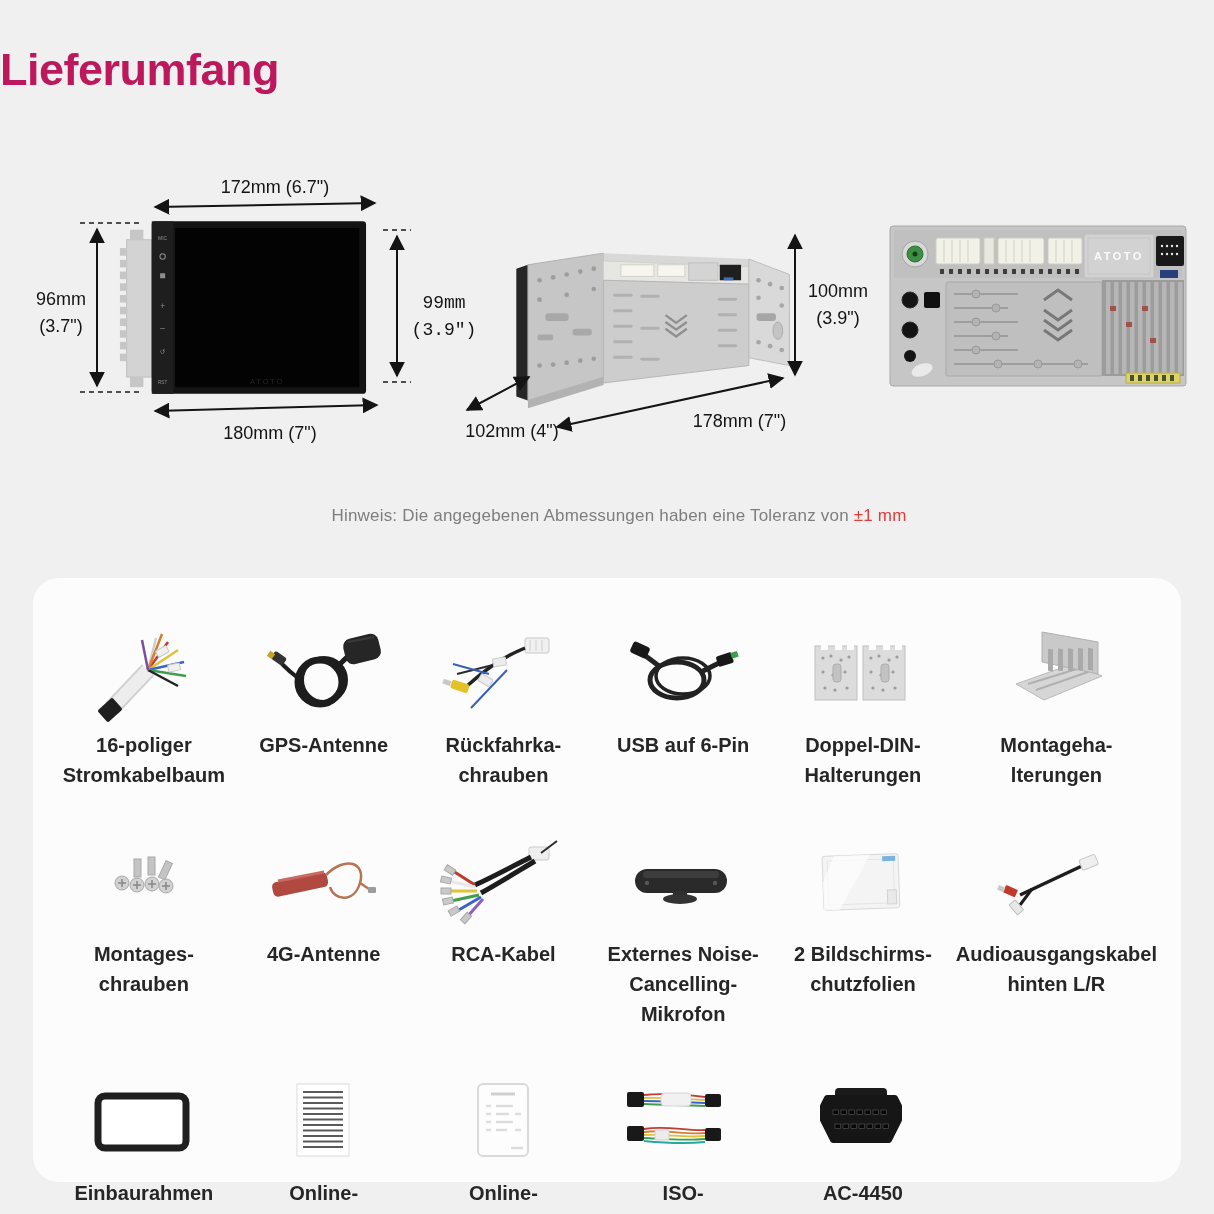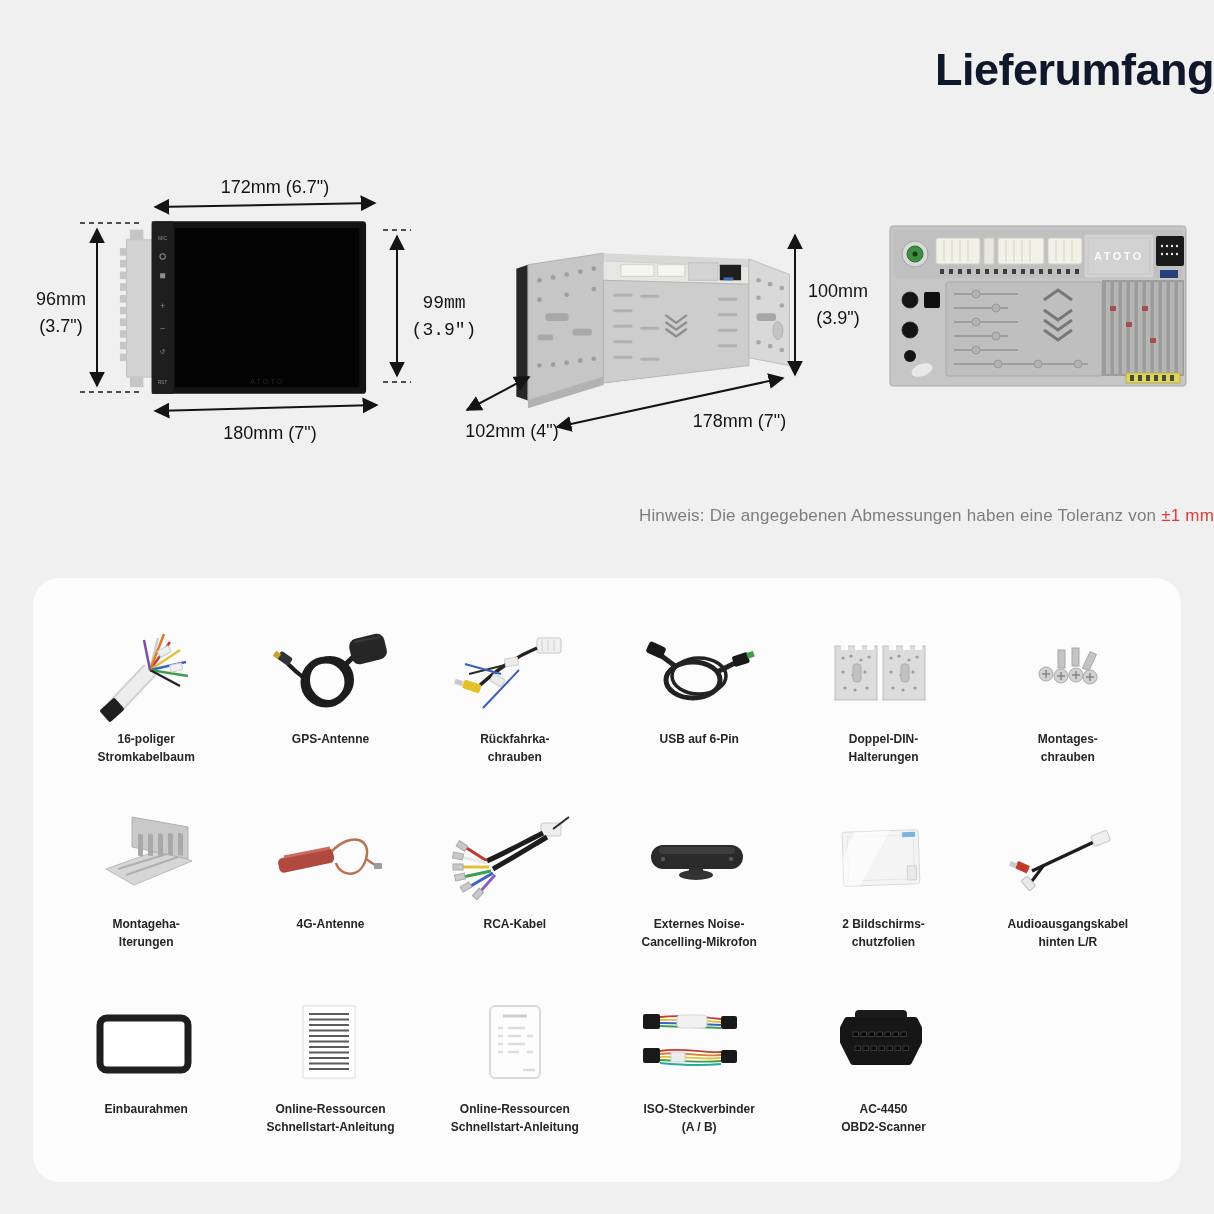--- a/index.html
+++ b/index.html
@@ -2,52 +2,52 @@
 <html><head>
 <meta charset="utf-8">
 <style>
   * { margin:0; padding:0; box-sizing:border-box; }
   html,body { background:#f0f0f1; }
   .page {
     position:relative; width:1214px; height:1214px; background:#f0f0f1;
     font-family:"Liberation Sans", sans-serif; color:#1b1b1b; overflow:hidden;
   }
   .title {
-    position:absolute; top:44px; left:0; width:100%; text-align:right;
-    font-size:45px; font-weight:800; letter-spacing:-0.5px; color:#0f172a;
+    position:absolute; top:44px; left:0; width:100%; text-align:left;
+    font-size:45px; font-weight:800; letter-spacing:-0.5px; color:#be185d;
   }
   .dims-area { position:absolute; left:0; top:150px; width:1214px; height:340px; }
   .fig { position:absolute; }
   .fig1 { left:25px; top:20px; width:455px; height:300px; }
   .fig2 { left:445px; top:30px; width:430px; height:300px; }
   .fig3 { left:888px; top:72px; width:300px; height:168px; }
   .arrows { position:absolute; left:0; top:0; }
   .dim-label {
     position:absolute; font-size:18px; font-weight:500; color:#141414;
     text-align:center; white-space:pre-line; line-height:1.5;
   }
   .device1 { position:absolute; left:88px; top:48px; }
   .cage    { position:absolute; left:50px; top:40px; }
   .note {
-    position:absolute; top:506px; left:0; width:100%; text-align:right;
+    position:absolute; top:506px; left:0; width:100%; text-align:center;
     font-size:17px; color:#7e7e7e; letter-spacing:0.2px;padding-left:24px;
   }
   .note .tol { color:#e03c3c; }
   .panel {
     position:absolute; left:33px; top:578px; width:1148px; height:604px;
     background:#fcfcfc; border-radius:26px;
   }
   .grid {
     display:grid; grid-template-columns:repeat(6,1fr);
     padding:42px 24px 0 24px; row-gap:39px; column-gap:6px;
   }
   .pk-item { display:flex; flex-direction:column; align-items:center; }
   .pk-icon { height:108px; display:flex; align-items:center; justify-content:center; }
   .pk-label {
-    margin-top:2px; text-align:center; font-size:12px; font-weight:600;
+    margin-top:2px; text-align:center; font-size:20px; font-weight:600;
     color:#262626; line-height:1.5; white-space:pre-line;
   }
 </style>
 </head>
 <body>
 
 <div class="page">
 
   <div class="title">Lieferumfang</div>
 
@@ -436,20 +436,42 @@
           <rect x="98" y="44" width="8" height="18" rx="3" fill="#c2c2c2" stroke="#adadad"></rect>
         </svg>
           </div>
         <div class="pk-label">Doppel-DIN-
 Halterungen</div>
       </div>
 
       <div class="pk-item">
         <div class="pk-icon">
             <svg width="160" height="108" viewBox="0 0 160 108">
+          <polygon points="40,64 96,44 126,56 68,80" fill="#d6d6d6" stroke="#b9b9b9"></polygon>
+          <g stroke="#b0b0b0" stroke-width="2">
+                <line x1="52" y1="64" x2="104" y2="48"></line>
+                <line x1="60" y1="70" x2="112" y2="52"></line>
+              </g>
+          <polygon points="66,42 122,54 122,22 66,12" fill="#c9c9c9" stroke="#b0b0b0"></polygon>
+          <g fill="#a9a9a9">
+            <rect x="72" y="16" width="5" height="22" transform="skewY(10)"></rect>
+            <rect x="82" y="14" width="5" height="22" transform="skewY(10)"></rect>
+            <rect x="92" y="12" width="5" height="22" transform="skewY(10)"></rect>
+            <rect x="102" y="10" width="5" height="22" transform="skewY(10)"></rect>
+            <rect x="112" y="8" width="5" height="22" transform="skewY(10)"></rect>
+          </g>
+        </svg>
+          </div>
+        <div class="pk-label">Montageha-
+lterungen</div>
+      </div>
+
+      <div class="pk-item">
+        <div class="pk-icon">
+            <svg width="160" height="108" viewBox="0 0 160 108">
           <g>
             <rect x="70" y="30" width="7" height="18" fill="#c4c4c4" stroke="#a8a8a8"></rect>
             <rect x="84" y="28" width="7" height="18" fill="#c4c4c4" stroke="#a8a8a8"></rect>
             <rect x="98" y="32" width="7" height="18" fill="#c4c4c4" stroke="#a8a8a8" transform="rotate(25 101 41)"></rect>
             <circle cx="58" cy="54" r="7" fill="#d2d2d2" stroke="#a8a8a8"></circle>
             <circle cx="73" cy="56" r="7" fill="#d2d2d2" stroke="#a8a8a8"></circle>
             <circle cx="88" cy="55" r="7" fill="#d2d2d2" stroke="#a8a8a8"></circle>
             <circle cx="102" cy="57" r="7" fill="#d2d2d2" stroke="#a8a8a8"></circle>
             <g stroke="#8a8a8a" stroke-width="1.6">
               <line x1="54" y1="54" x2="62" y2="54"></line>
@@ -464,42 +486,20 @@
           </g>
         </svg>
           </div>
         <div class="pk-label">Montages-
 chrauben</div>
       </div>
 
       <div class="pk-item">
         <div class="pk-icon">
             <svg width="160" height="108" viewBox="0 0 160 108">
-          <polygon points="40,64 96,44 126,56 68,80" fill="#d6d6d6" stroke="#b9b9b9"></polygon>
-          <g stroke="#b0b0b0" stroke-width="2">
-                <line x1="52" y1="64" x2="104" y2="48"></line>
-                <line x1="60" y1="70" x2="112" y2="52"></line>
-              </g>
-          <polygon points="66,42 122,54 122,22 66,12" fill="#c9c9c9" stroke="#b0b0b0"></polygon>
-          <g fill="#a9a9a9">
-            <rect x="72" y="16" width="5" height="22" transform="skewY(10)"></rect>
-            <rect x="82" y="14" width="5" height="22" transform="skewY(10)"></rect>
-            <rect x="92" y="12" width="5" height="22" transform="skewY(10)"></rect>
-            <rect x="102" y="10" width="5" height="22" transform="skewY(10)"></rect>
-            <rect x="112" y="8" width="5" height="22" transform="skewY(10)"></rect>
-          </g>
-        </svg>
-          </div>
-        <div class="pk-label">Montageha-
-lterungen</div>
-      </div>
-
-      <div class="pk-item">
-        <div class="pk-icon">
-            <svg width="160" height="108" viewBox="0 0 160 108">
           <rect x="28" y="48" width="56" height="15" rx="5" fill="#b0493f" transform="rotate(-12 56 55)"></rect>
           <line x1="34" y1="52" x2="80" y2="43" stroke="#c9695f" stroke-width="3"></line>
           <path d="M82,46 C102,26 122,34 116,54 C110,74 90,72 86,58" fill="none" stroke="#b87352" stroke-width="2.5"></path>
           <path d="M116,54 L128,62" fill="none" stroke="#b87352" stroke-width="2.5"></path>
           <rect x="124" y="58" width="8" height="6" rx="1" fill="#9c9c9c"></rect>
         </svg>
           </div>
         <div class="pk-label">4G-Antenne</div>
       </div>
 

